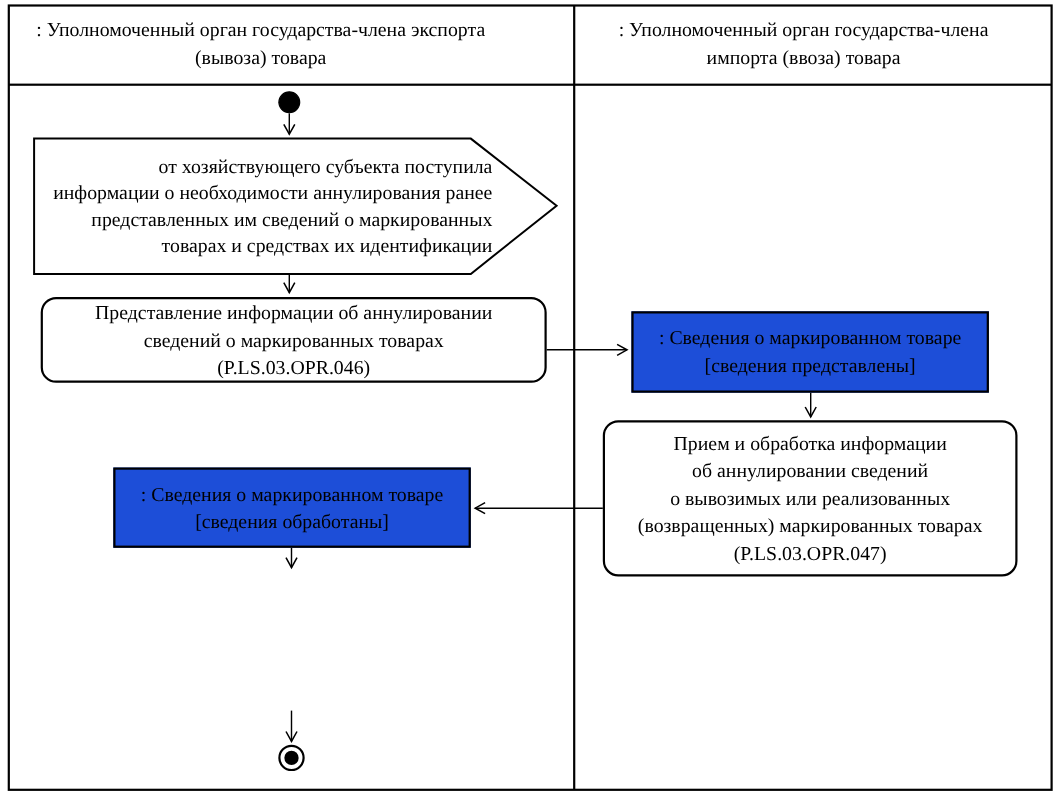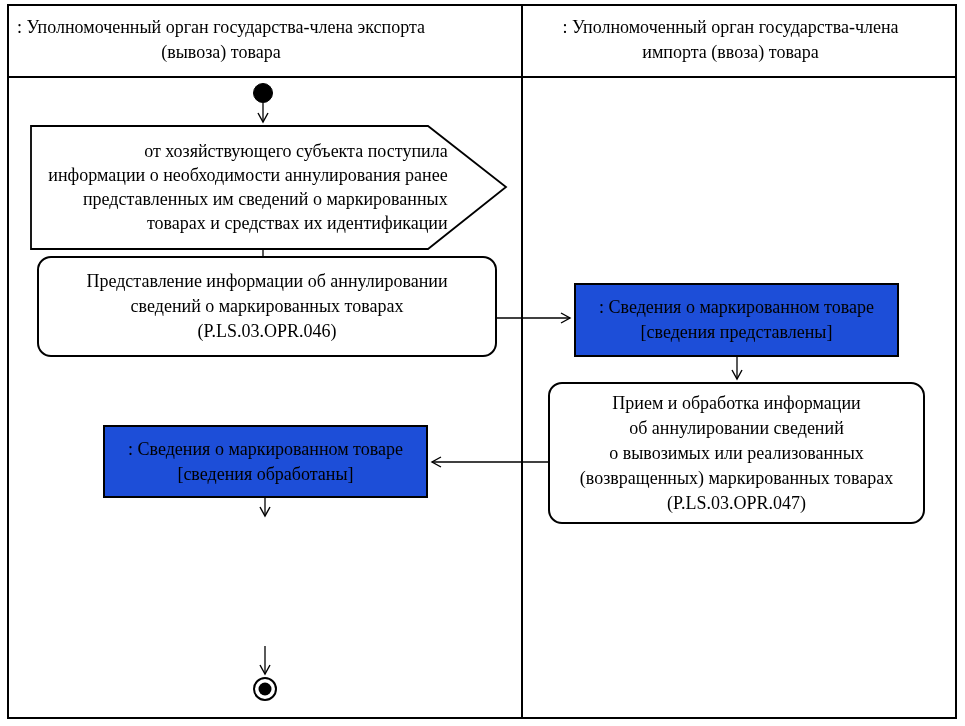--- a/index.html
+++ b/index.html
@@ -39,21 +39,21 @@
     position: absolute;
     top: 6px; height: 68px;
     display: flex;
     align-items: center;
     justify-content: center;
     text-align: center;
     white-space: pre-line;
     font-size: 18px;
     line-height: 25px;
   }
-  .lane-header.left  { left: 8px;  width: 426px; text-align: center; }
+  .lane-header.left  { left: 24px;  width: 426px; text-align: center; }
   .lane-header.right { left: 524px; width: 413px; }
 
   .node-text {
     position: absolute;
     display: flex;
     align-items: center;
     justify-content: center;
     text-align: center;
     white-space: pre-line;
     font-size: 18px;
@@ -116,21 +116,21 @@
       <circle cx="265" cy="689" r="11" fill="#ffffff" stroke="#000" stroke-width="2"></circle>
       <circle cx="265" cy="689" r="6.5" fill="#000"></circle>
     </g>
   </svg>
 
   <div class="node-text signal-text" style="left:28px; top:128px; width:440px; height:118px;text-align:right;">от хозяйствующего субъекта  поступила
 информации о необходимости аннулирования ранее
 представленных им сведений о маркированных
 товарах и средствах их идентификации</div>
 
-  <div class="node-text action" style="left:37px; top:256px; width:460px; height:101px;">Представление информации об аннулировании
+  <div class="node-text action" style="left:37px; top:270px; width:460px; height:78px;">Представление информации об аннулировании
 сведений о маркированных товарах
 (P.LS.03.OPR.046)</div>
 
   <div class="node-text object" style="left:574px; top:283px; width:325px; height:74px;">: Сведения о маркированном товаре
 [сведения представлены]</div>
 
   <div class="node-text action" style="left:548px; top:382px; width:377px; height:142px;">Прием и обработка информации
 об аннулировании сведений
 о вывозимых или реализованных
 (возвращенных) маркированных товарах

